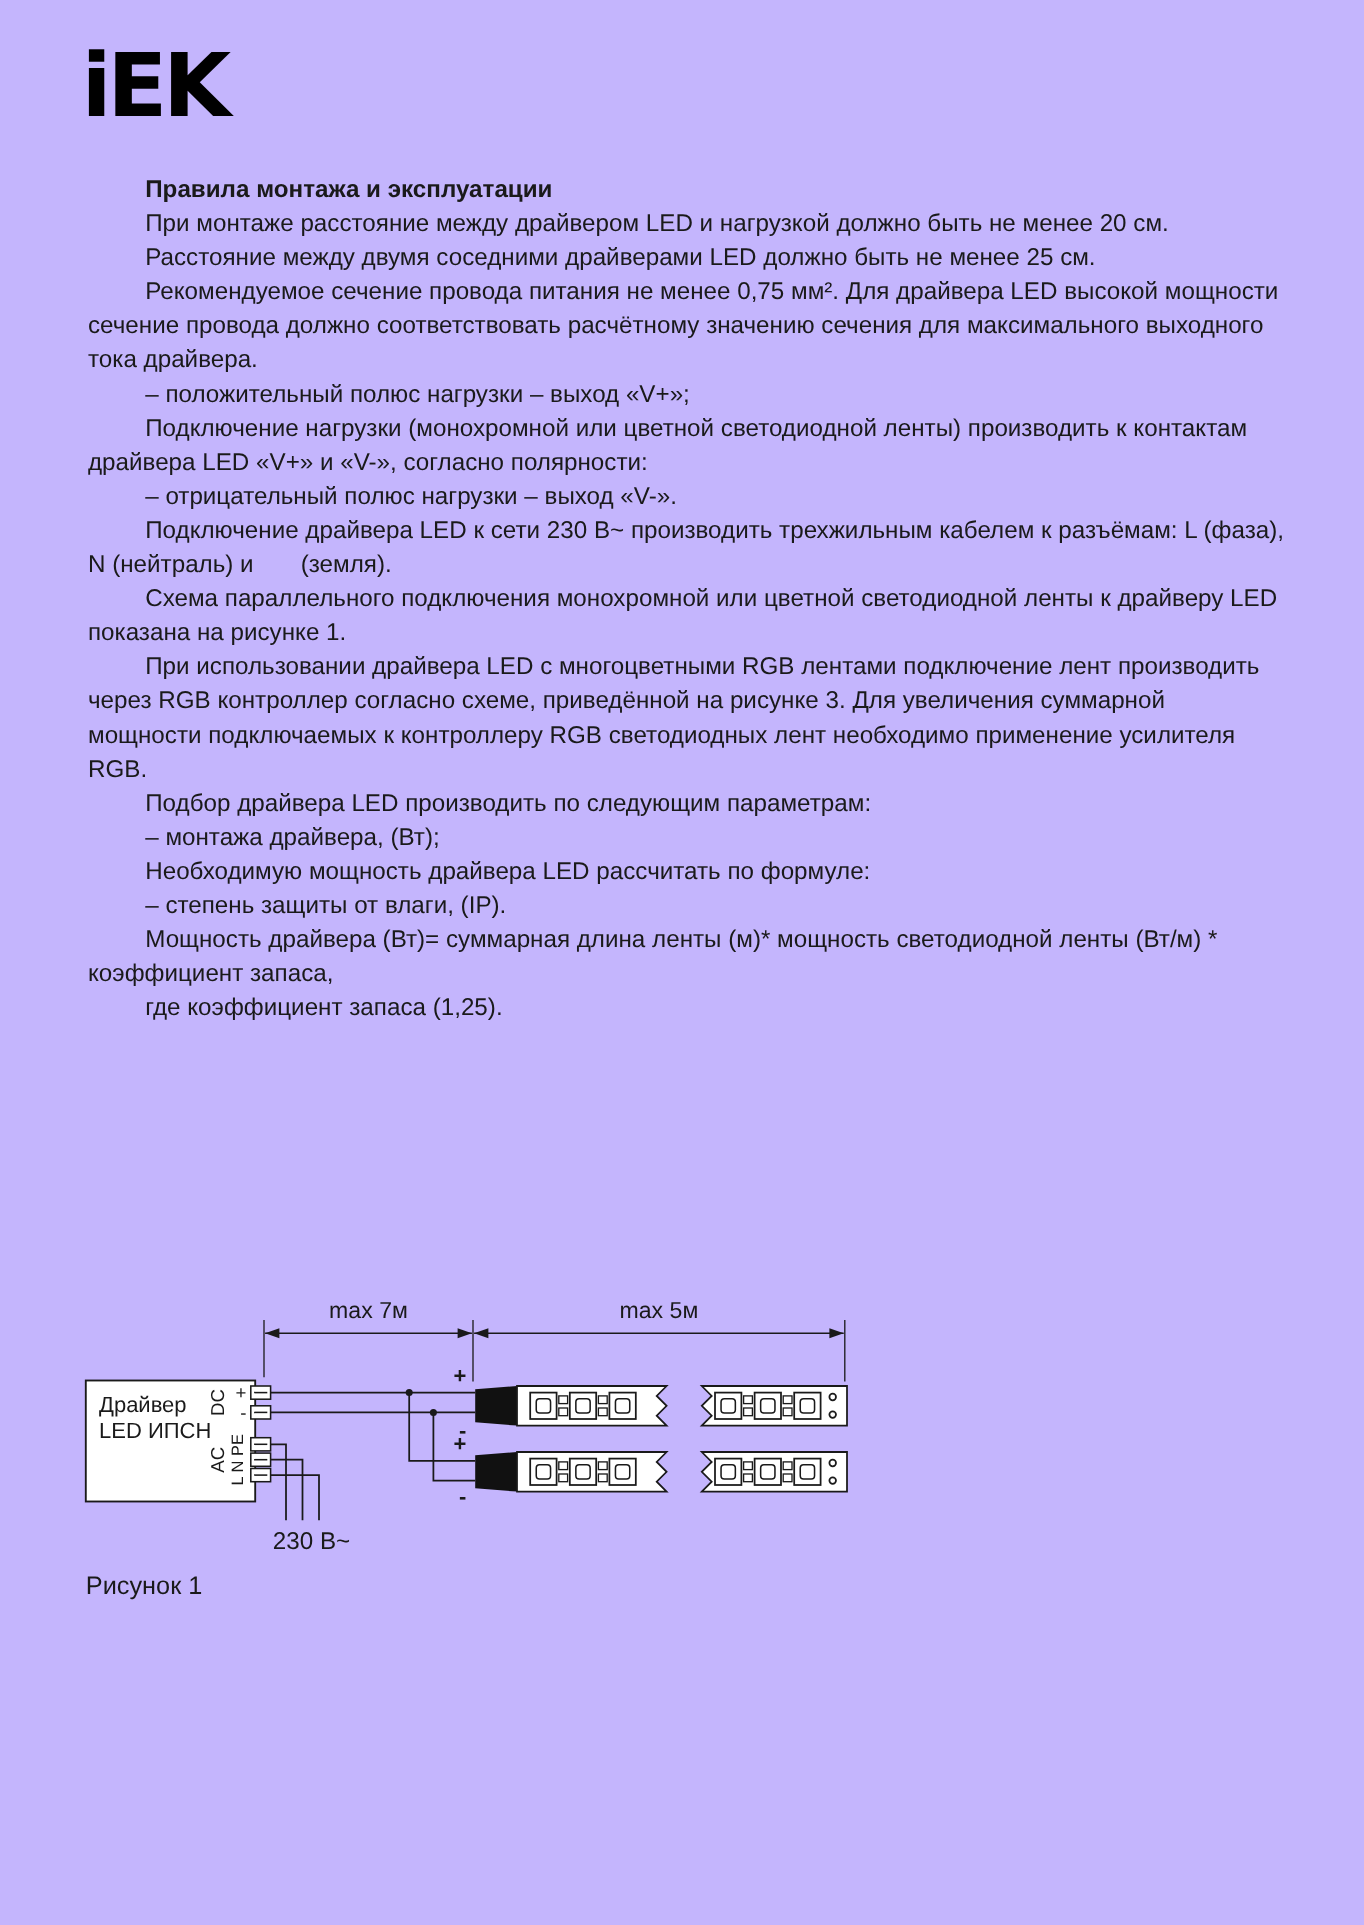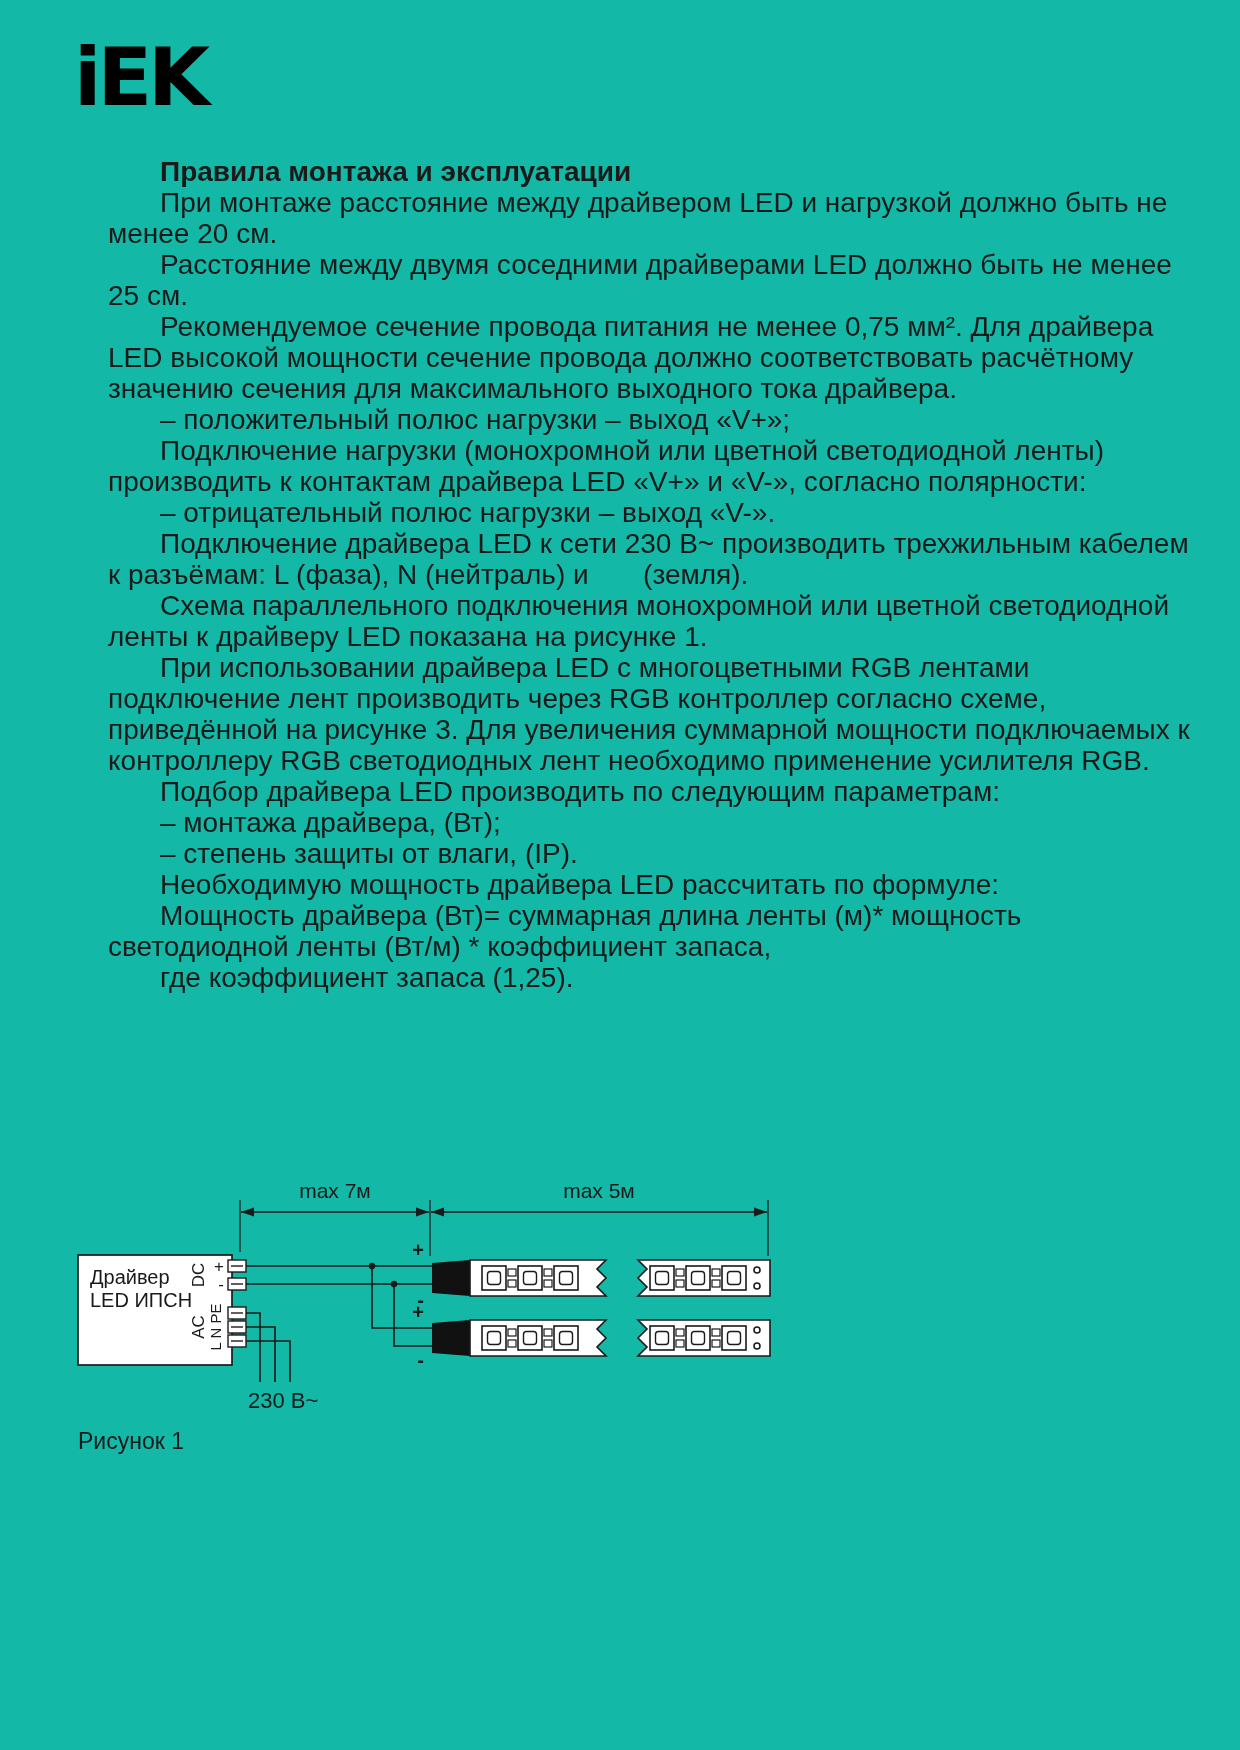--- a/index.html
+++ b/index.html
@@ -1,30 +1,30 @@
 <!DOCTYPE html>
 <html><head>
 <meta charset="utf-8">
 <style>
   * { margin:0; padding:0; box-sizing:border-box; }
   html,body { background:#ffffff; }
   body { font-family:"Liberation Sans", sans-serif; }
   .page {
     position:relative; width:1240px; height:1750px;
-    background:#14b8a6; overflow:hidden; color:#1a1a1a;
+    background:#c4b5fd; overflow:hidden; color:#1a1a1a;
   }
   .logo {
     position:absolute; top:38px; left:74px;
     font-family:"DejaVu Sans", sans-serif;
     font-size:80px; font-weight:bold; letter-spacing:-4px; color:#000;
     line-height:1;
   }
   .content {
     position:absolute; top:156px; left:80px; width:1088px;
-    font-size:28px; line-height:31px; color:#1a1a1a;margin-left:28px;
+    font-size:22px; line-height:31px; color:#1a1a1a;
   }
   .par { text-indent:52px; }
   .heading { font-weight:bold; }
   .em { }
   .figure-svg { position:absolute; top:1160px; left:0; }
   svg text { font-family:"Liberation Sans", sans-serif; fill:#1a1a1a; }
   .caption { position:absolute; top:1428px; left:78px; font-size:23px; color:#1a1a1a; }
 </style>
 </head>
 <body>
@@ -39,22 +39,22 @@
     <p class="par">Расстояние между двумя соседними драйверами LED должно быть не менее 25 см.</p>
     <p class="par">Рекомендуемое сечение провода питания не менее 0,75 мм². Для драйвера LED высокой мощности сечение провода должно соответствовать расчётному значению сечения для максимального выходного тока драйвера.</p>
     <p class="par">– положительный полюс нагрузки – выход «V+»;</p>
     <p class="par">Подключение нагрузки (монохромной или цветной светодиодной ленты) производить к контактам драйвера LED «V+» и «V-», согласно полярности:</p>
     <p class="par">– отрицательный полюс нагрузки – выход «V-».</p>
     <p class="par">Подключение драйвера LED к сети 230 В~ производить трехжильным кабелем к разъёмам: L (фаза), N (нейтраль) и &nbsp;&nbsp;&nbsp;&nbsp;&nbsp; (земля).</p>
     <p class="par">Схема параллельного подключения монохромной или цветной светодиодной ленты к драйверу LED показана на рисунке 1.</p>
     <p class="par">При использовании драйвера LED с многоцветными RGB лентами подключение лент производить через RGB контроллер согласно схеме, приведённой на рисунке 3. Для увеличения суммарной мощности подключаемых к контроллеру RGB светодиодных лент необходимо применение усилителя RGB.</p>
     <p class="par">Подбор драйвера LED производить по следующим параметрам:</p>
     <p class="par">– монтажа драйвера, (Вт);</p>
+    <p class="par">Необходимую мощность драйвера LED рассчитать по формуле:</p>
     <p class="par">– степень защиты от влаги, (IP).</p>
-    <p class="par">Необходимую мощность драйвера LED рассчитать по формуле:</p>
     <p class="par em">Мощность драйвера (Вт)= суммарная длина ленты (м)* мощность светодиодной ленты (Вт/м) * коэффициент запаса,</p>
     <p class="par em">где коэффициент запаса (1,25).</p>
   </div>
 
   <svg class="figure-svg" width="1240" height="300" viewBox="0 0 1240 300" xmlns="http://www.w3.org/2000/svg">
     <defs>
       <g id="led">
         <rect x="-12" y="-12" width="24" height="24" fill="#fff" stroke="#1a1a1a" stroke-width="1.6"></rect>
         <rect x="-6.5" y="-6.5" width="13" height="13" rx="3" fill="#fff" stroke="#1a1a1a" stroke-width="1.4"></rect>
       </g>

